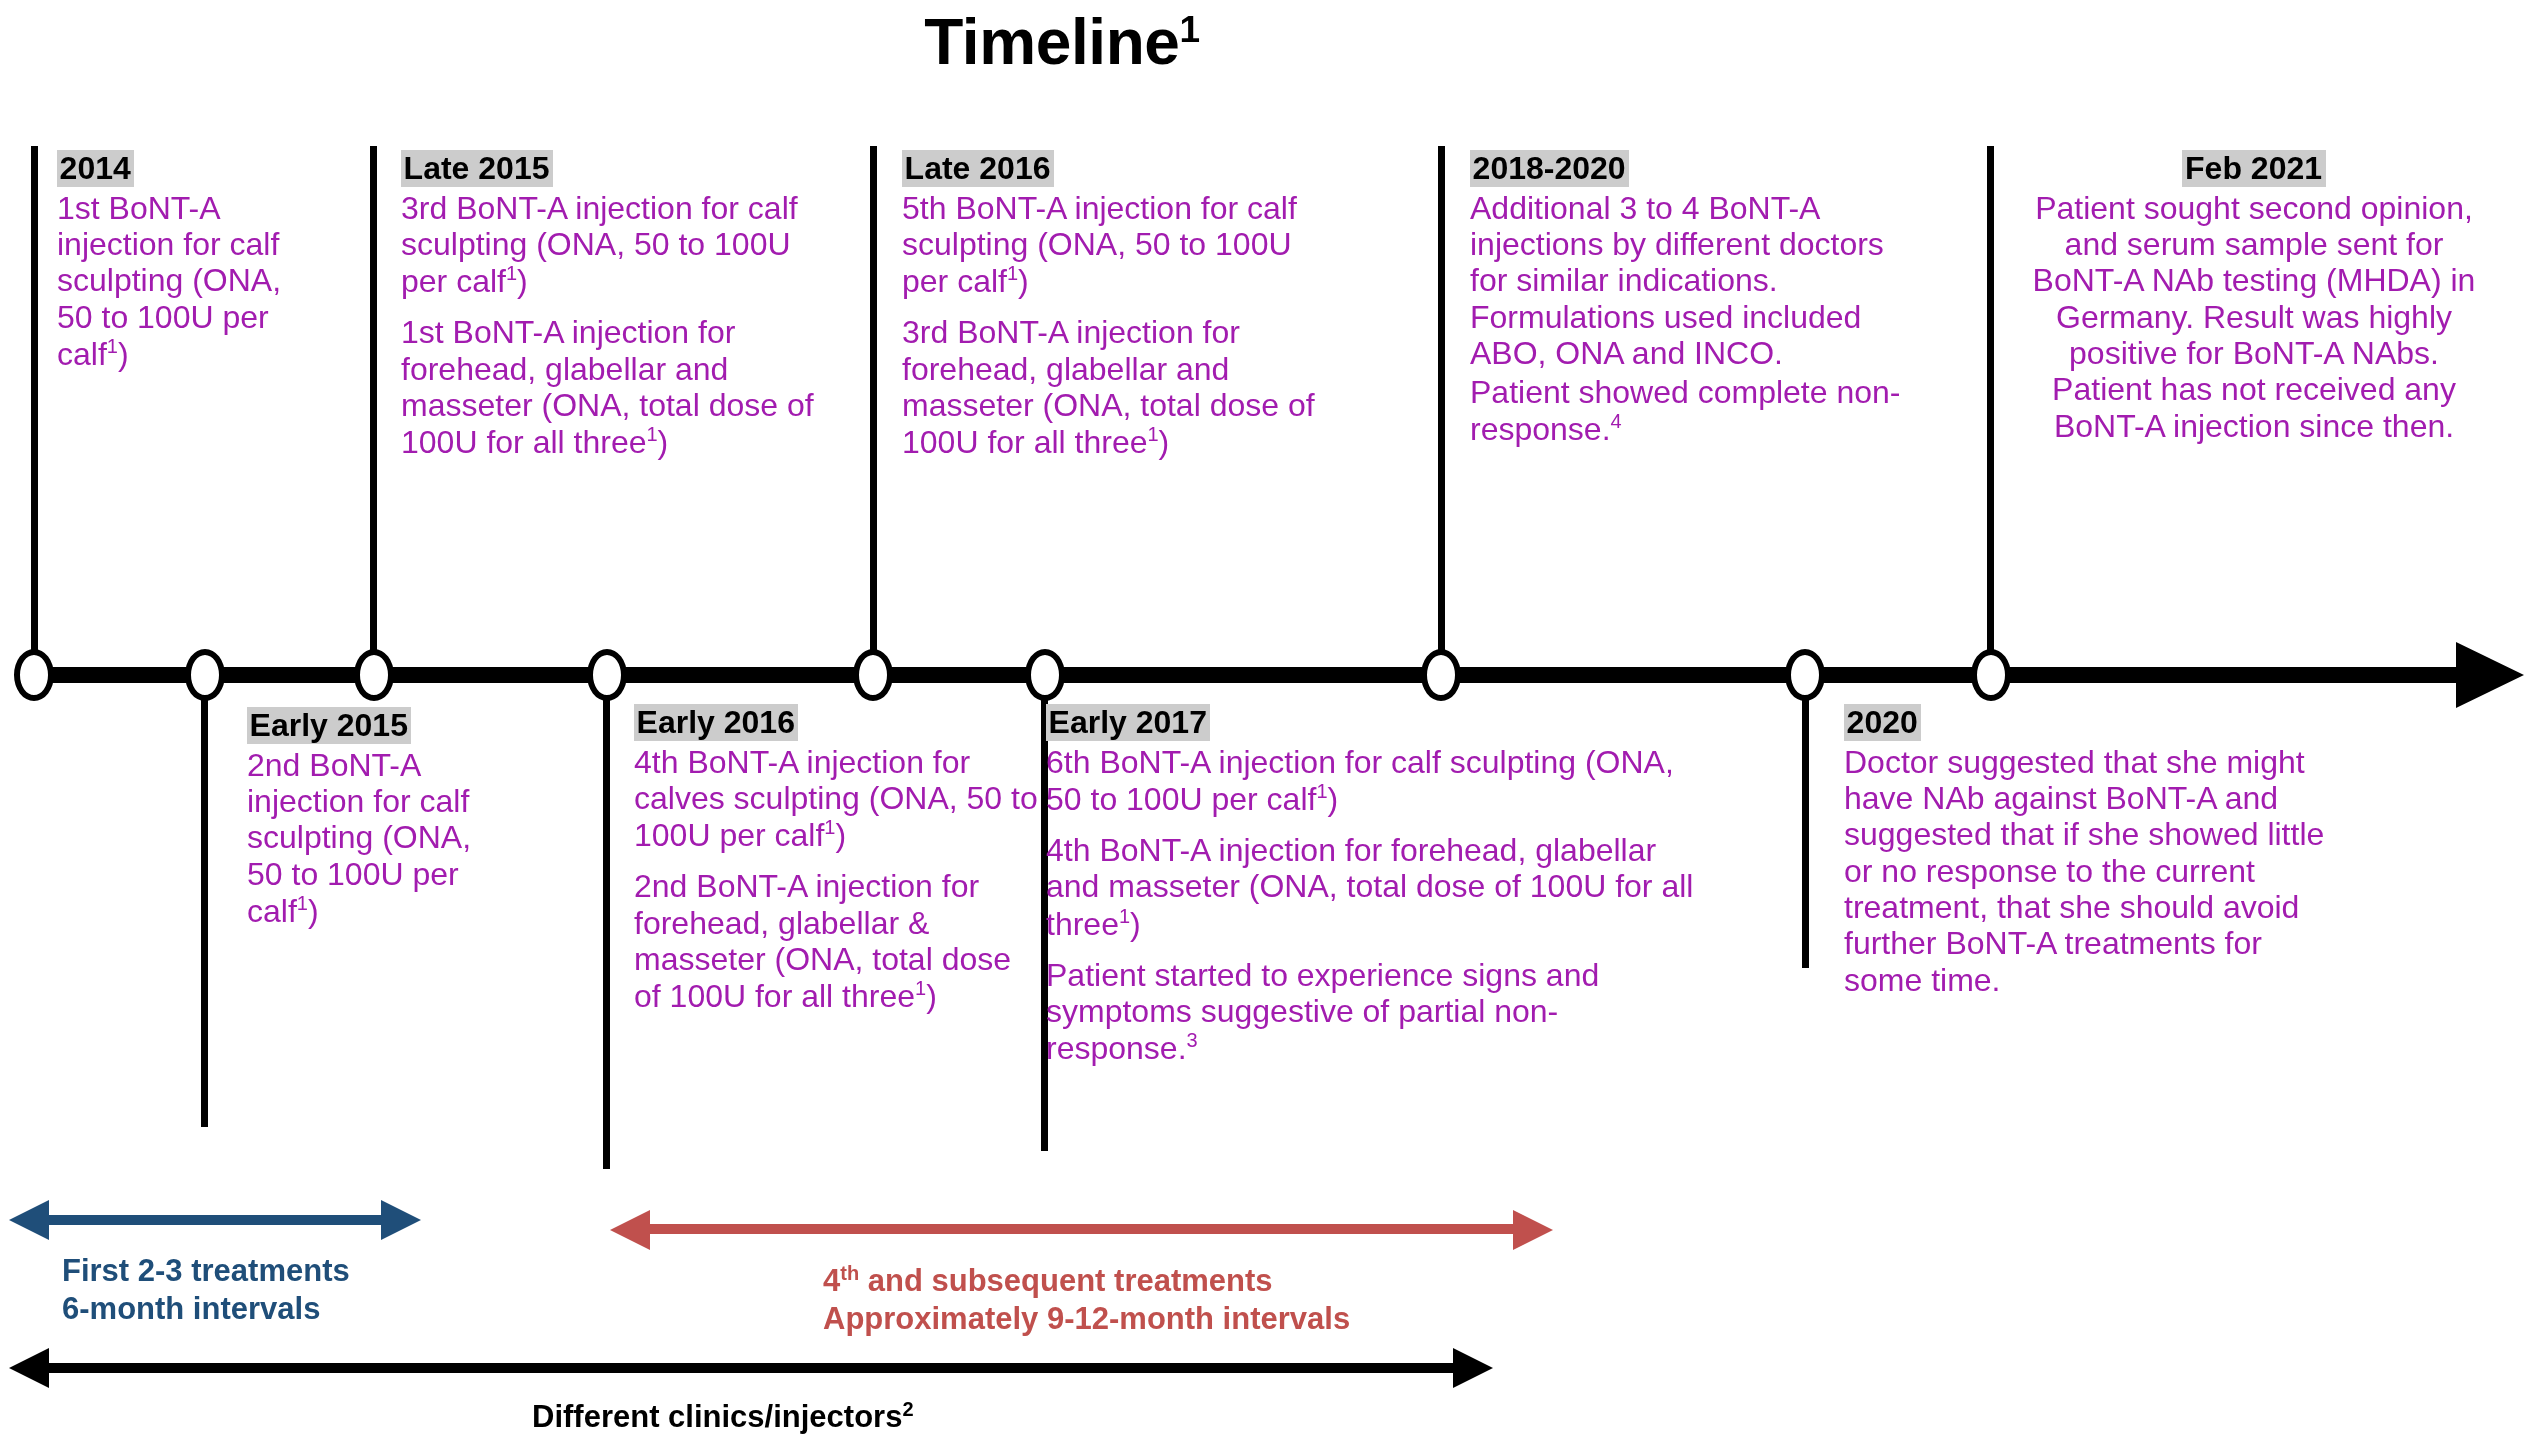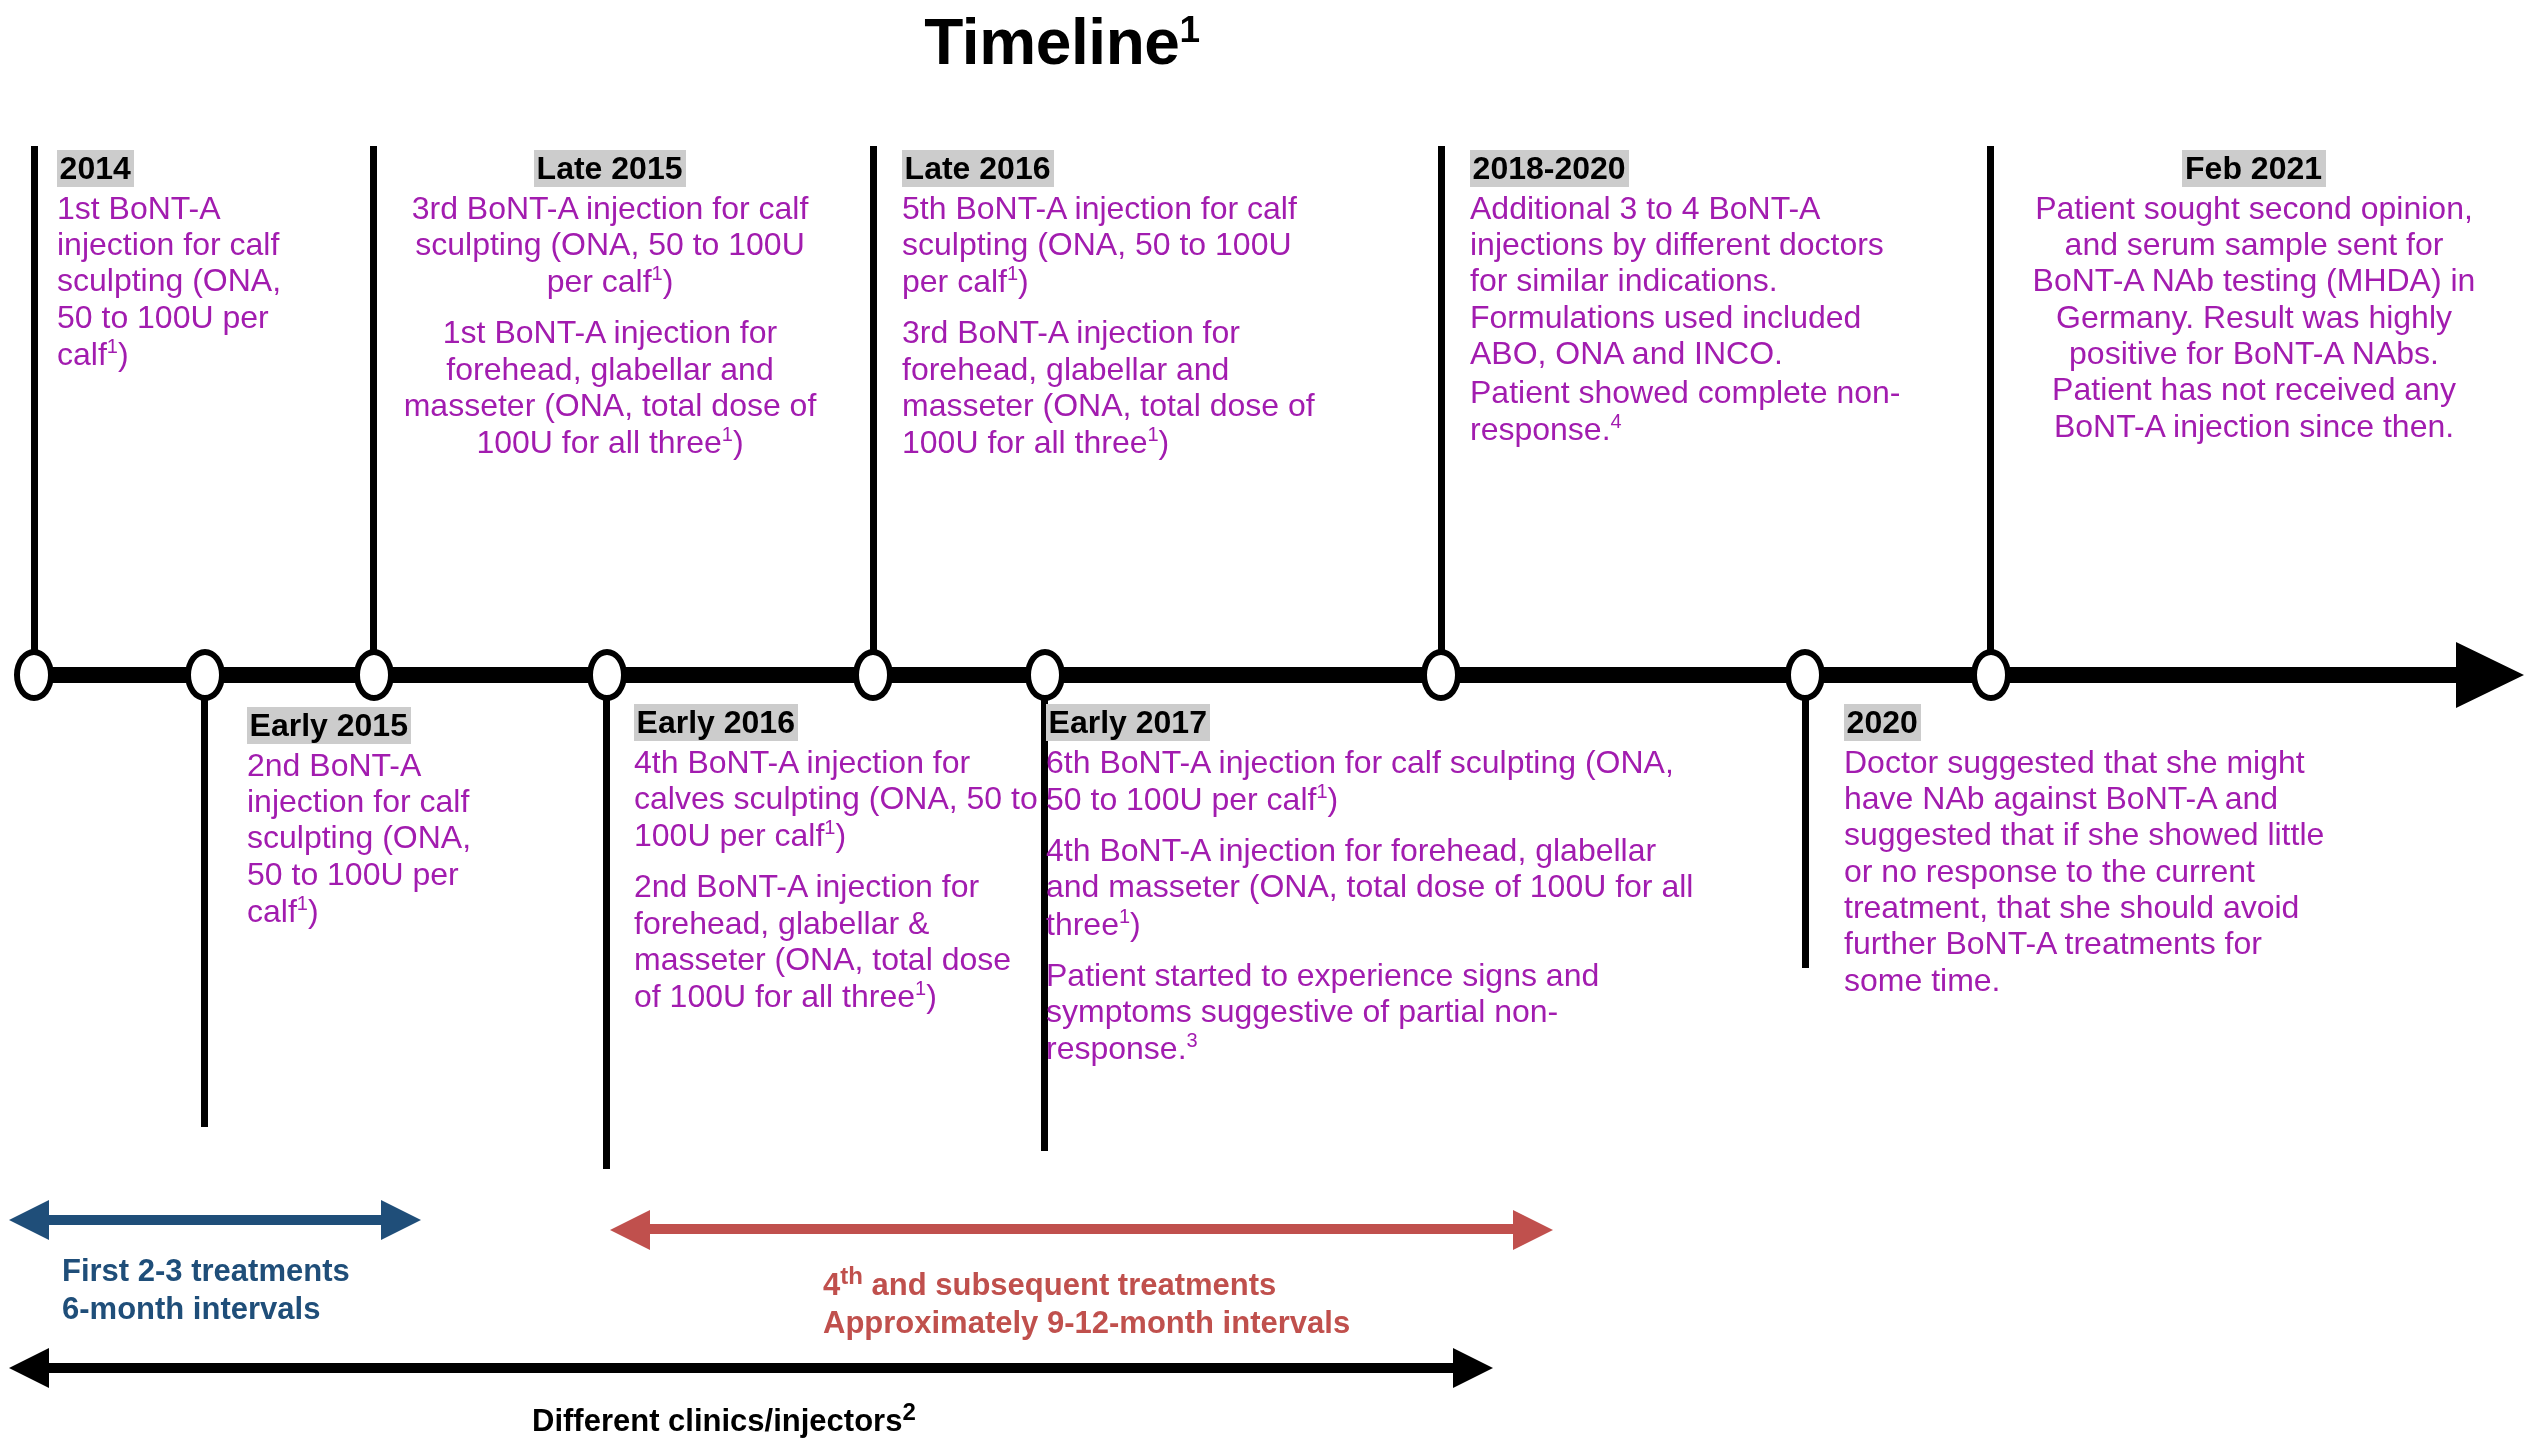--- a/index.html
+++ b/index.html
@@ -101,21 +101,21 @@
     border-bottom: 20px solid transparent;
   }
   .bk-label {
     position: absolute;
     font-weight: bold;
     font-size: 31px;
     line-height: 1.23;
     white-space: nowrap;
     margin-left: 48px;
   }
-  .bk-label sup { font-size: 24px; vertical-align: super; }
+  .bk-label sup { font-size: 20px; vertical-align: super; }
 
   .blue  { color: #1f4e79; }
   .red   { color: #c0504d; }
   .black { color: #000000; }
 </style>
 </head>
 <body>
 
 <div id="canvas">
 
@@ -145,21 +145,21 @@
   <div class="stem" style="left:201px; top:681px; height:446px;"></div>
   <div class="stem" style="left:603px; top:681px; height:488px;"></div>
   <div class="stem" style="left:1041px;top:681px; height:470px;"></div>
   <div class="stem" style="left:1802px;top:681px; height:287px;"></div>
 
   <div class="event" style="left:57px; top:150px; width:261px;">
     <div class="year">2014</div>
     <p><span>1st BoNT-A injection for calf sculpting (ONA, 50 to 100U per calf</span><sup>1</sup><span>)</span></p>
   </div>
 
-  <div class="event" style="left:401px; top:150px; width:418px;text-align:center;">
+  <div class="event" style="left:401px; top:150px; width:418px;">
     <div class="year">Late 2015</div>
     <p><span>3rd BoNT-A injection for calf sculpting (ONA, 50 to 100U per calf</span><sup>1</sup><span>)</span></p>
     <p><span>1st BoNT-A injection for forehead, glabellar and masseter (ONA, total dose of 100U for all three</span><sup>1</sup><span>)</span></p>
   </div>
 
   <div class="event" style="left:902px; top:150px; width:418px;">
     <div class="year">Late 2016</div>
     <p><span>5th BoNT-A injection for calf sculpting (ONA, 50 to 100U per calf</span><sup>1</sup><span>)</span></p>
     <p><span>3rd BoNT-A injection for forehead, glabellar and masseter (ONA, total dose of 100U for all three</span><sup>1</sup><span>)</span></p>
   </div>

